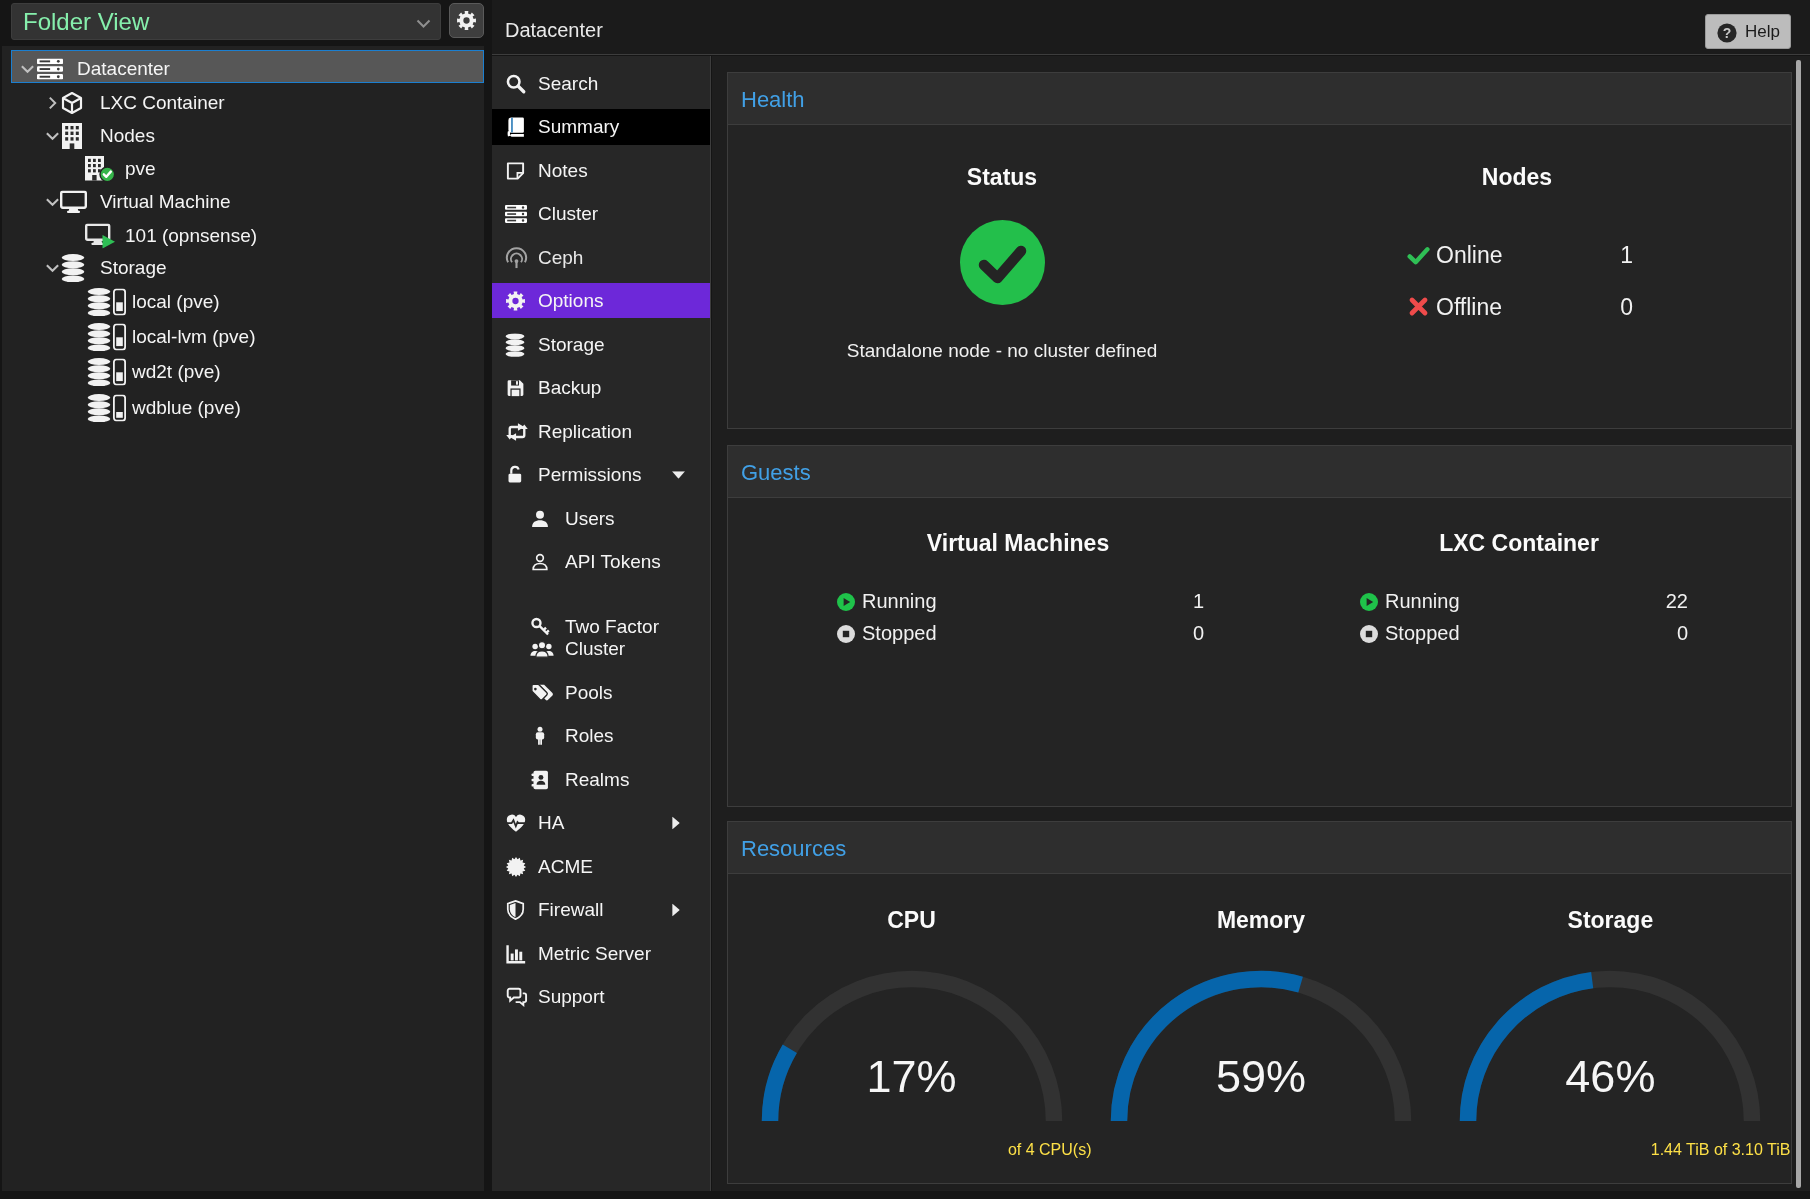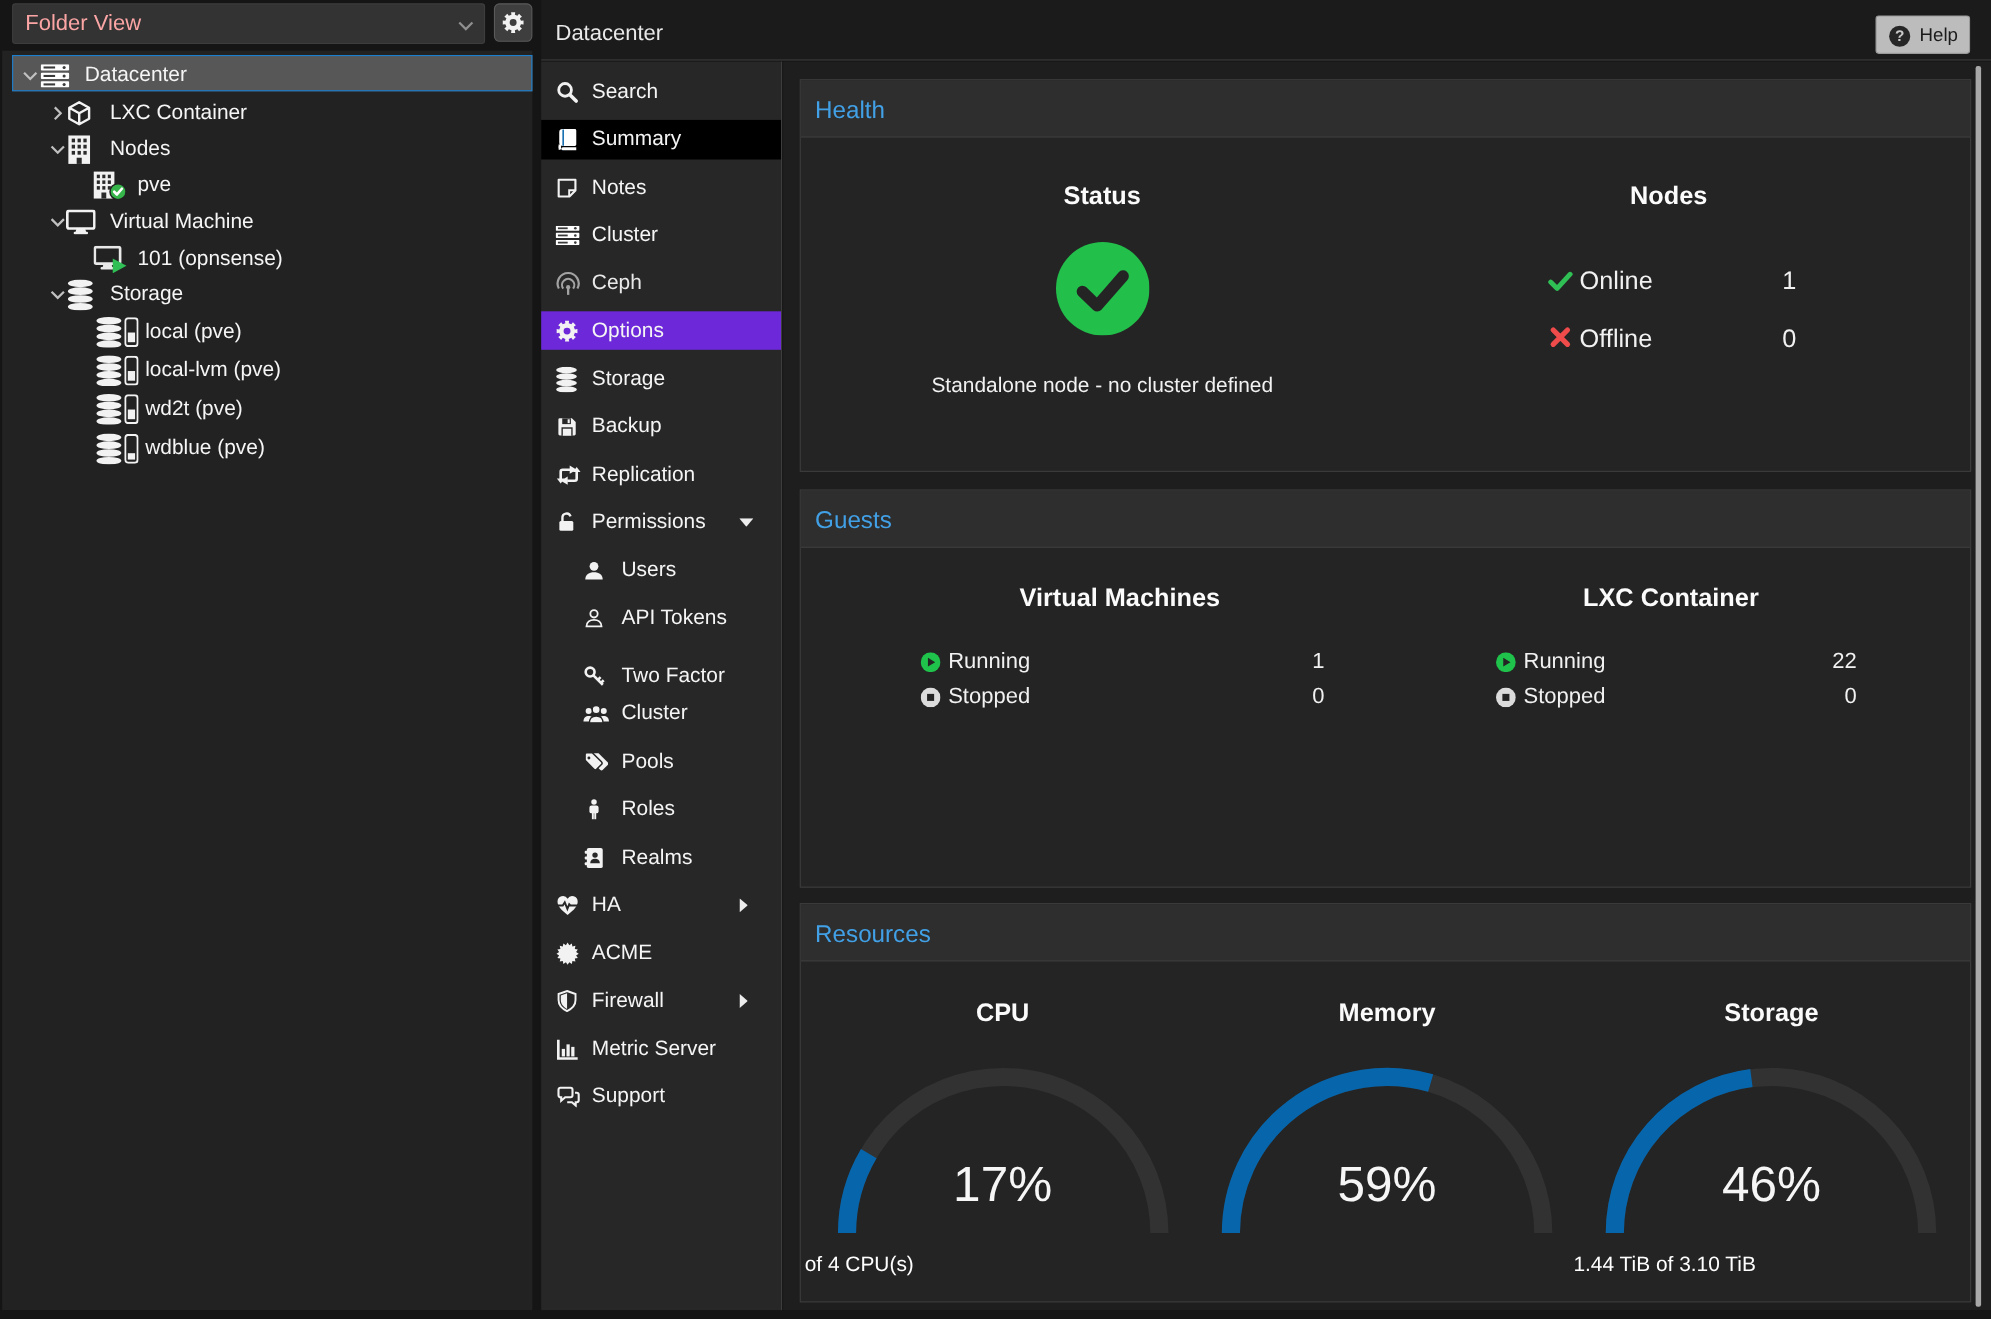--- a/index.html
+++ b/index.html
@@ -3,21 +3,21 @@
 <meta charset="utf-8">
 <style>
 *{margin:0;padding:0;box-sizing:border-box}
 html,body{width:1810px;height:1199px;overflow:hidden;background:#151515}
 body{font-family:"Liberation Sans",sans-serif;position:relative}
 .abs{position:absolute}
 #root{position:absolute;left:0;top:0;width:1810px;height:1199px;background:#151515}
 
 #treep{position:absolute;left:2px;top:46px;width:482px;height:1145px;background:#222222}
 #combo{position:absolute;left:11px;top:3px;width:430px;height:37px;background:#333333;border:1px solid #3d3d3d;border-radius:3px}
-#combo .t{position:absolute;left:11px;top:0;line-height:35px;font-size:20px;color:#fca5a5}
+#combo .t{position:absolute;left:11px;top:0;line-height:35px;font-size:24px;color:#86efac}
 #gearbtn{position:absolute;left:449px;top:3px;width:35px;height:35px;background:#3e3e3e;border:1px solid #5a5a5a;border-radius:5px}
 .trow{position:absolute;left:2px;width:482px;height:33px}
 .trow .txt{position:absolute;top:50%;transform:translateY(-50%);font-size:19px;color:#f5f5f5;white-space:nowrap}
 .trow .ic{position:absolute;top:50%;transform:translateY(-50%)}
 #selrow{position:absolute;left:11px;top:50px;width:473px;height:33px;background:#575757;border:1.5px solid #1b7fd0}
 
 #topbar{position:absolute;left:492px;top:0;width:1318px;height:55px;background:#1b1b1b;border-bottom:1px solid #3d3d3d}
 #topbar > .t{position:absolute;left:13px;top:19px;font-size:20px;color:#e9e9e9}
 #helpbtn{position:absolute;left:1213px;top:14px;width:86px;height:35px;background:#bcbcbc;border:1px solid #9a9a9a;border-radius:3px;color:#1a1a1a;font-size:17px}
 #helpbtn .t{position:absolute;left:39px;top:7px;font-size:17px;color:#1b1b1b}
@@ -32,21 +32,21 @@
 #content{position:absolute;left:712px;top:56px;width:1098px;height:1135px;background:#1e1e1e}
 #sthumb{position:absolute;left:1796px;top:60px;width:5px;height:1128px;background:#a8a8a8;border-radius:2px}
 .panel{position:absolute;left:15px;width:1065px;border:1px solid #3d3d3d;background:#242424}
 .panel .hd{position:absolute;left:0;top:0;right:0;height:52px;background:#2e2e2e;border-bottom:1px solid #3d3d3d}
 .panel .hd .t{position:absolute;left:13px;top:14px;font-size:22px;color:#41a0e6}
 .h2c{position:absolute;font-size:23px;font-weight:bold;color:#fbfbfb;text-align:center}
 .rowlbl{position:absolute;font-size:20px;color:#f1f1f1;white-space:nowrap}
 .rowval{position:absolute;font-size:20px;color:#f1f1f1;text-align:right;width:100px}
 .big{font-size:23px !important}
 .gpct{position:absolute;font-size:45px;color:#f6f6f6;text-align:center;width:320px}
-.gsub{position:absolute;font-size:19px;color:#ffffff;text-align:left;width:360px}
+.gsub{position:absolute;font-size:16px;color:#fde047;text-align:right;width:360px}
 </style>
 </head>
 <body>
 <div id="root">
 <svg width="0" height="0" style="position:absolute">
 <defs>
 <symbol id="i-server" viewBox="0 0 26 21">
  <g fill="#fff">
             <rect x="0" y="0" width="26" height="5.6" rx="1.2"></rect>
             <rect x="0" y="7.7" width="26" height="5.6" rx="1.2"></rect>
@@ -444,21 +444,21 @@
           <use href="#i-user"></use>
         </svg>
   <span class="txt">Users</span>
  </div>
  <div class="nitem sub" style="top:488px">
   <svg class="ic" width="20" height="20" viewBox="0 0 24 24">
           <use href="#i-usero"></use>
         </svg>
   <span class="txt">API Tokens</span>
  </div>
- <div class="nitem sub" style="top:541px">
+ <div class="nitem sub" style="top:553px">
   <svg class="ic" width="21" height="21" viewBox="0 0 24 24">
           <use href="#i-key"></use>
         </svg>
   <span class="txt">Two Factor</span>
  </div>
  <div class="nitem sub" style="top:575px">
   <svg class="ic" width="24" height="21" viewBox="0 0 28 24">
           <use href="#i-users"></use>
         </svg>
   <span class="txt">Cluster</span>

